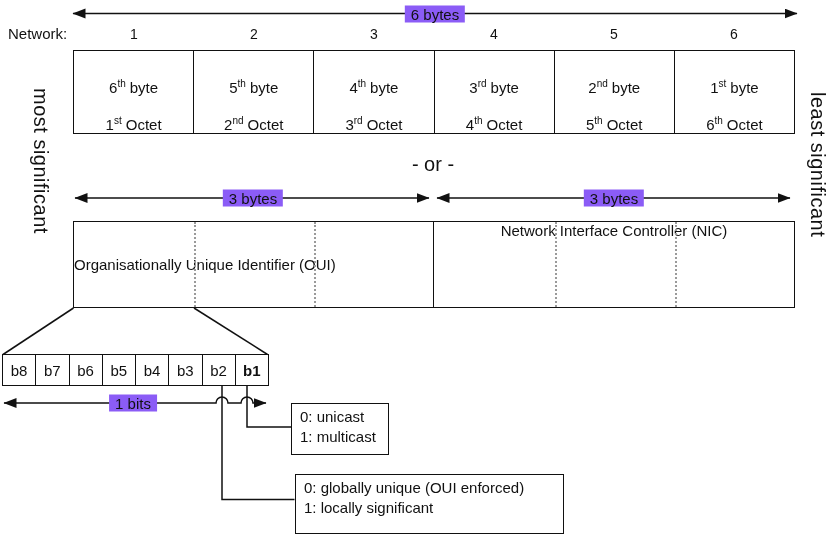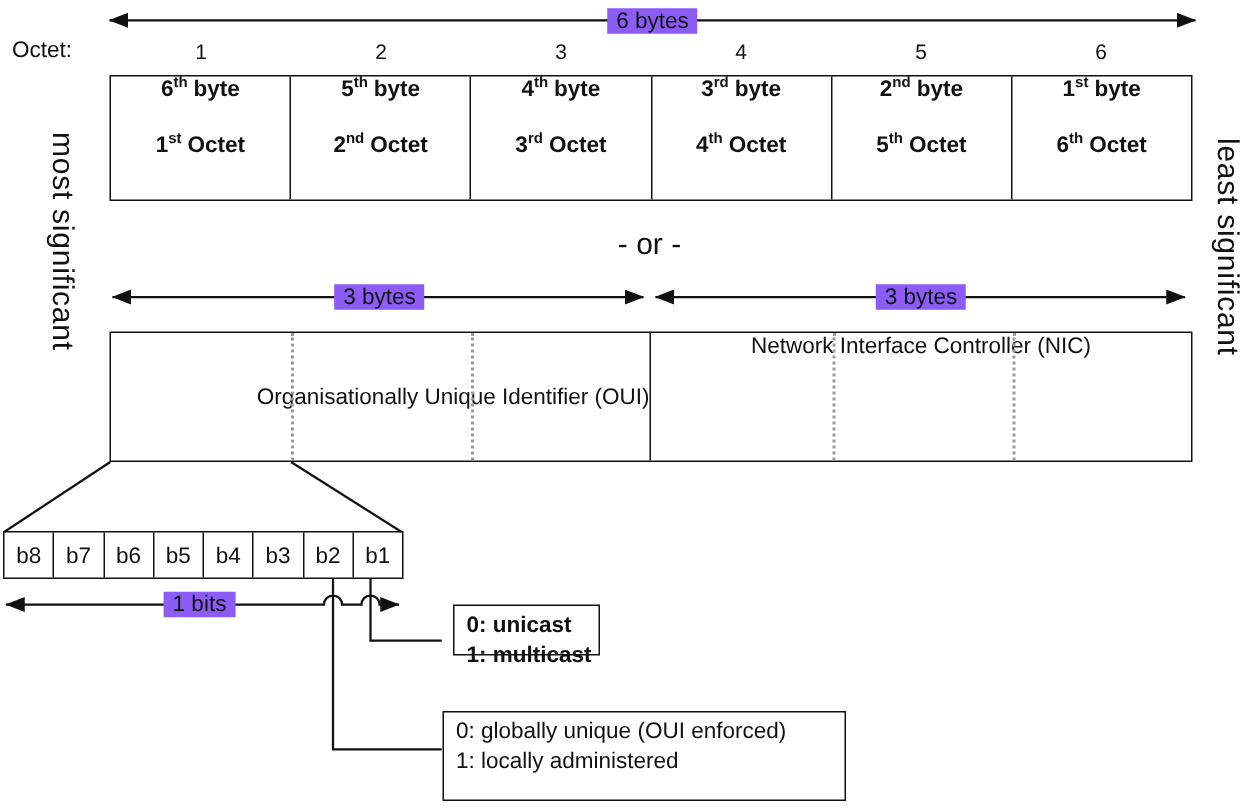--- a/index.html
+++ b/index.html
@@ -10,57 +10,57 @@
   .canvas svg.wires{position:absolute;left:0;top:0;width:840px;height:539px;pointer-events:none;}
 
   
   .offset-label{position:absolute;left:8px;top:25px;font-size:15px;}
   .offset-num{position:absolute;top:26px;font-size:14px;transform:translateX(-50%);}
 
   
   .byte-row{position:absolute;left:73px;top:50px;width:722px;height:84px;
     border:1.5px solid #111;box-sizing:border-box;display:flex;}
   .byte-cell{flex:1;border-right:1.5px solid #111;display:flex;flex-direction:column;
-    justify-content:flex-start;align-items:center;gap:20px;font-size:15px;font-weight:bold;}
+    justify-content:flex-end;align-items:center;gap:20px;font-size:15px;}
   .byte-cell:last-child{border-right:none;}
   .byte-cell sup{font-size:10px;line-height:0;}
   .byte-cell .w{margin-left:4px;}
 
   
   .arrow-label{position:absolute;transform:translate(-50%,-50%);background:#8b5cf6;
     padding:0 6px;font-size:15px;white-space:nowrap;}
   .or-label{position:absolute;left:433px;top:164px;transform:translate(-50%,-50%);
     font-size:20px;white-space:nowrap;}
 
   
   .ouinic-row{position:absolute;left:73px;top:221px;width:722px;height:87px;
     border:1.5px solid #111;box-sizing:border-box;display:flex;}
   .oui-half{width:359px;border-right:1.5px solid #111;display:flex;align-items:center;
-    justify-content:flex-end;font-size:15px;position:relative;}
+    justify-content:flex-start;font-size:15px;position:relative;}
   .nic-half{flex:1;display:flex;align-items:flex-start;justify-content:center;
     font-size:15px;position:relative;}
   .dotline{position:absolute;top:0;bottom:0;width:0;border-left:2px dotted #9a9a9a;}
 
   
   .side-label{position:absolute;writing-mode:vertical-rl;font-size:20px;
     letter-spacing:0.5px;white-space:nowrap;}
   .side-label.left{left:29px;top:88px;}
   .side-label.right{left:806px;top:92px;}
 
   
   .bit-row{position:absolute;left:2px;top:354px;width:267px;height:32px;
     border:1.5px solid #111;box-sizing:border-box;display:flex;}
   .bit-cell{flex:1;border-right:1.5px solid #111;display:flex;align-items:center;
     justify-content:center;font-size:15px;}
-  .bit-cell:last-child{border-right:none;}
+  .bit-cell:last-child{border-right:none;font-weight:bold;}
 
   
   .legend-box{position:absolute;border:1.5px solid #111;box-sizing:border-box;
     background:#fff;font-size:15px;line-height:20px;padding:3px 8px;white-space:nowrap;}
-  .legend-box.unicast{left:302px;top:403px;width:98px;height:34px;font-weight:bold;}
+  .legend-box.unicast{left:291px;top:403px;width:98px;height:52px;}
   .legend-box.admin{left:295px;top:474px;width:269px;height:60px;}
 </style>
 </head>
 <body>
 
 <div class="canvas">
 
   <svg class="wires" viewBox="0 0 840 539" xmlns="http://www.w3.org/2000/svg">
     <defs>
       <marker id="ah" markerUnits="userSpaceOnUse" markerWidth="14" markerHeight="12" refX="12.5" refY="5" orient="auto-start-reverse">
@@ -73,21 +73,21 @@
       <line x1="437" y1="198" x2="790" y2="198" marker-start="url(#ah)" marker-end="url(#ah)"></line>
       <path d="M73.5 308 L3 354.5"></path>
       <path d="M194 308 L267.5 354.5"></path>
       <path d="M4 403 H216 A6 6 0 0 1 228 403 H241 A6 6 0 0 1 253 403 H266" marker-start="url(#ah)" marker-end="url(#ah)"></path>
       <path d="M247 386 V427 H294.5"></path>
       <path d="M222 386 V499.5 H294.5"></path>
     </g>
   </svg>
 
   <span class="arrow-label" style="left:435px;top:14px;">6 bytes</span>
-  <span class="offset-label">Octet:</span>
+  <span class="offset-label">Network:</span>
   <span class="offset-num" style="left:134px;">1</span>
   <span class="offset-num" style="left:254px;">2</span>
   <span class="offset-num" style="left:374px;">3</span>
   <span class="offset-num" style="left:494px;">4</span>
   <span class="offset-num" style="left:614px;">5</span>
   <span class="offset-num" style="left:734px;">6</span>
 
   <div class="byte-row">
     <div class="byte-cell">
       <div><span>6</span><sup>th</sup><span class="w">byte</span></div>
@@ -148,16 +148,16 @@
   </div>
 
   <span class="arrow-label" style="left:133px;top:403px;">1 bits</span>
 
   <div class="legend-box unicast">
     <div>0: unicast</div>
     <div>1: multicast</div>
   </div>
   <div class="legend-box admin">
     <div>0: globally unique (OUI enforced)</div>
-    <div>1: locally administered</div>
+    <div>1: locally significant</div>
   </div>
 
 </div>
 
 </body></html>

